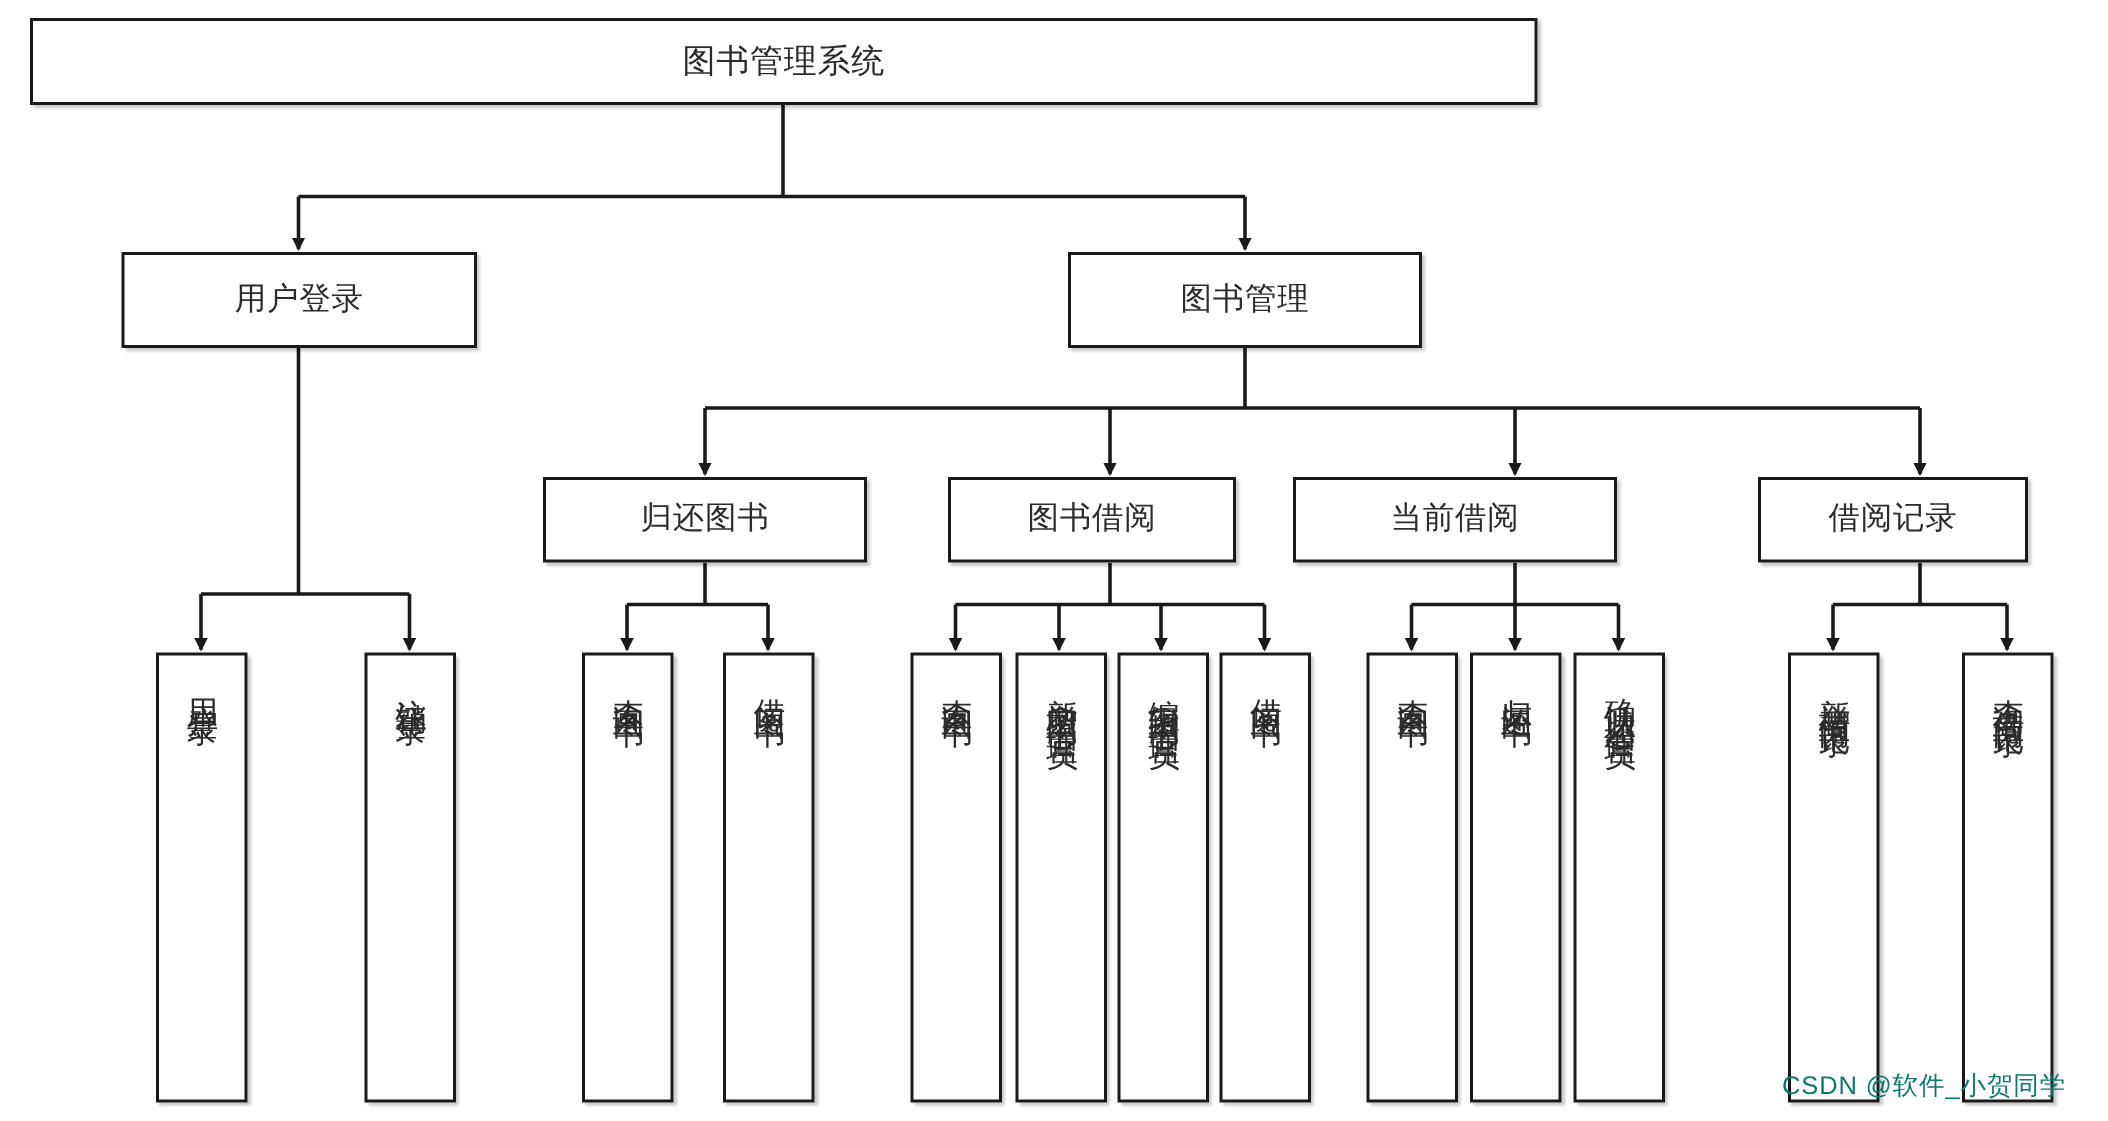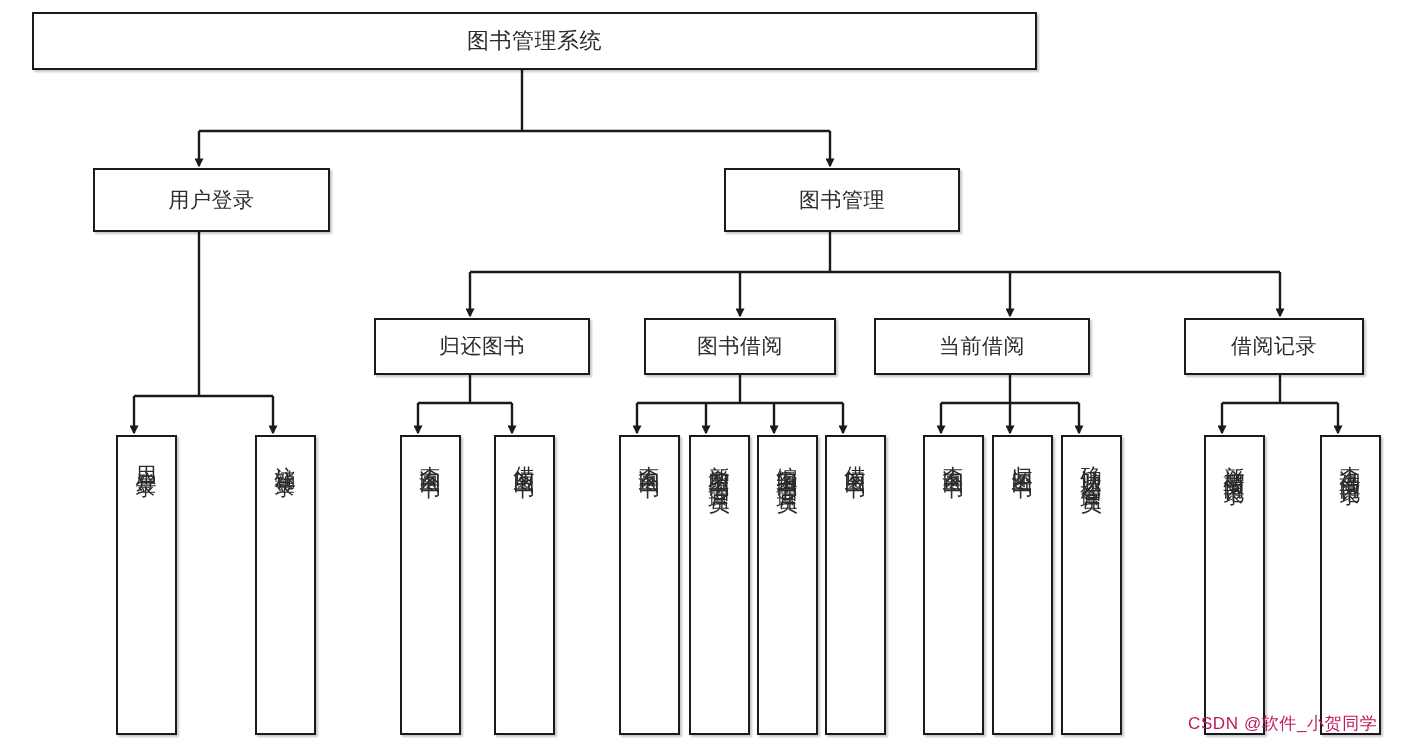--- a/index.html
+++ b/index.html
@@ -27,21 +27,20 @@
   }
   .node {
     position: absolute;
     box-sizing: border-box;
     background: #ffffff;
     border: 2px solid #1a1a1a;
     display: flex;
     align-items: center;
     justify-content: center;
     box-shadow: 2px 2px 2px rgba(0,0,0,0.22);
-    margin-left: 12px;
   }
   .node-label {
     color: #2b2b2b;
     font-size: 21px;
     line-height: 1.18;
     letter-spacing: 0.5px;
     white-space: nowrap;
   }
   .node.horizontal .node-label {
     writing-mode: horizontal-tb;
@@ -57,21 +56,21 @@
     font-size: 21px;
     letter-spacing: 4px;
     line-height: 1;
   }
   .node.root .node-label { font-size: 22px; }
   .watermark {
     position: absolute;
     left: 1188px;
     top: 712px;
     font-size: 17px;
-    color: #be185d;
+    color: #0f766e;
     white-space: nowrap;
     letter-spacing: 0.6px;
     font-family: "Liberation Sans", "DejaVu Sans", sans-serif;
   }
 </style>
 </head>
 <body>
 
 <div id="diagram-root">
 

